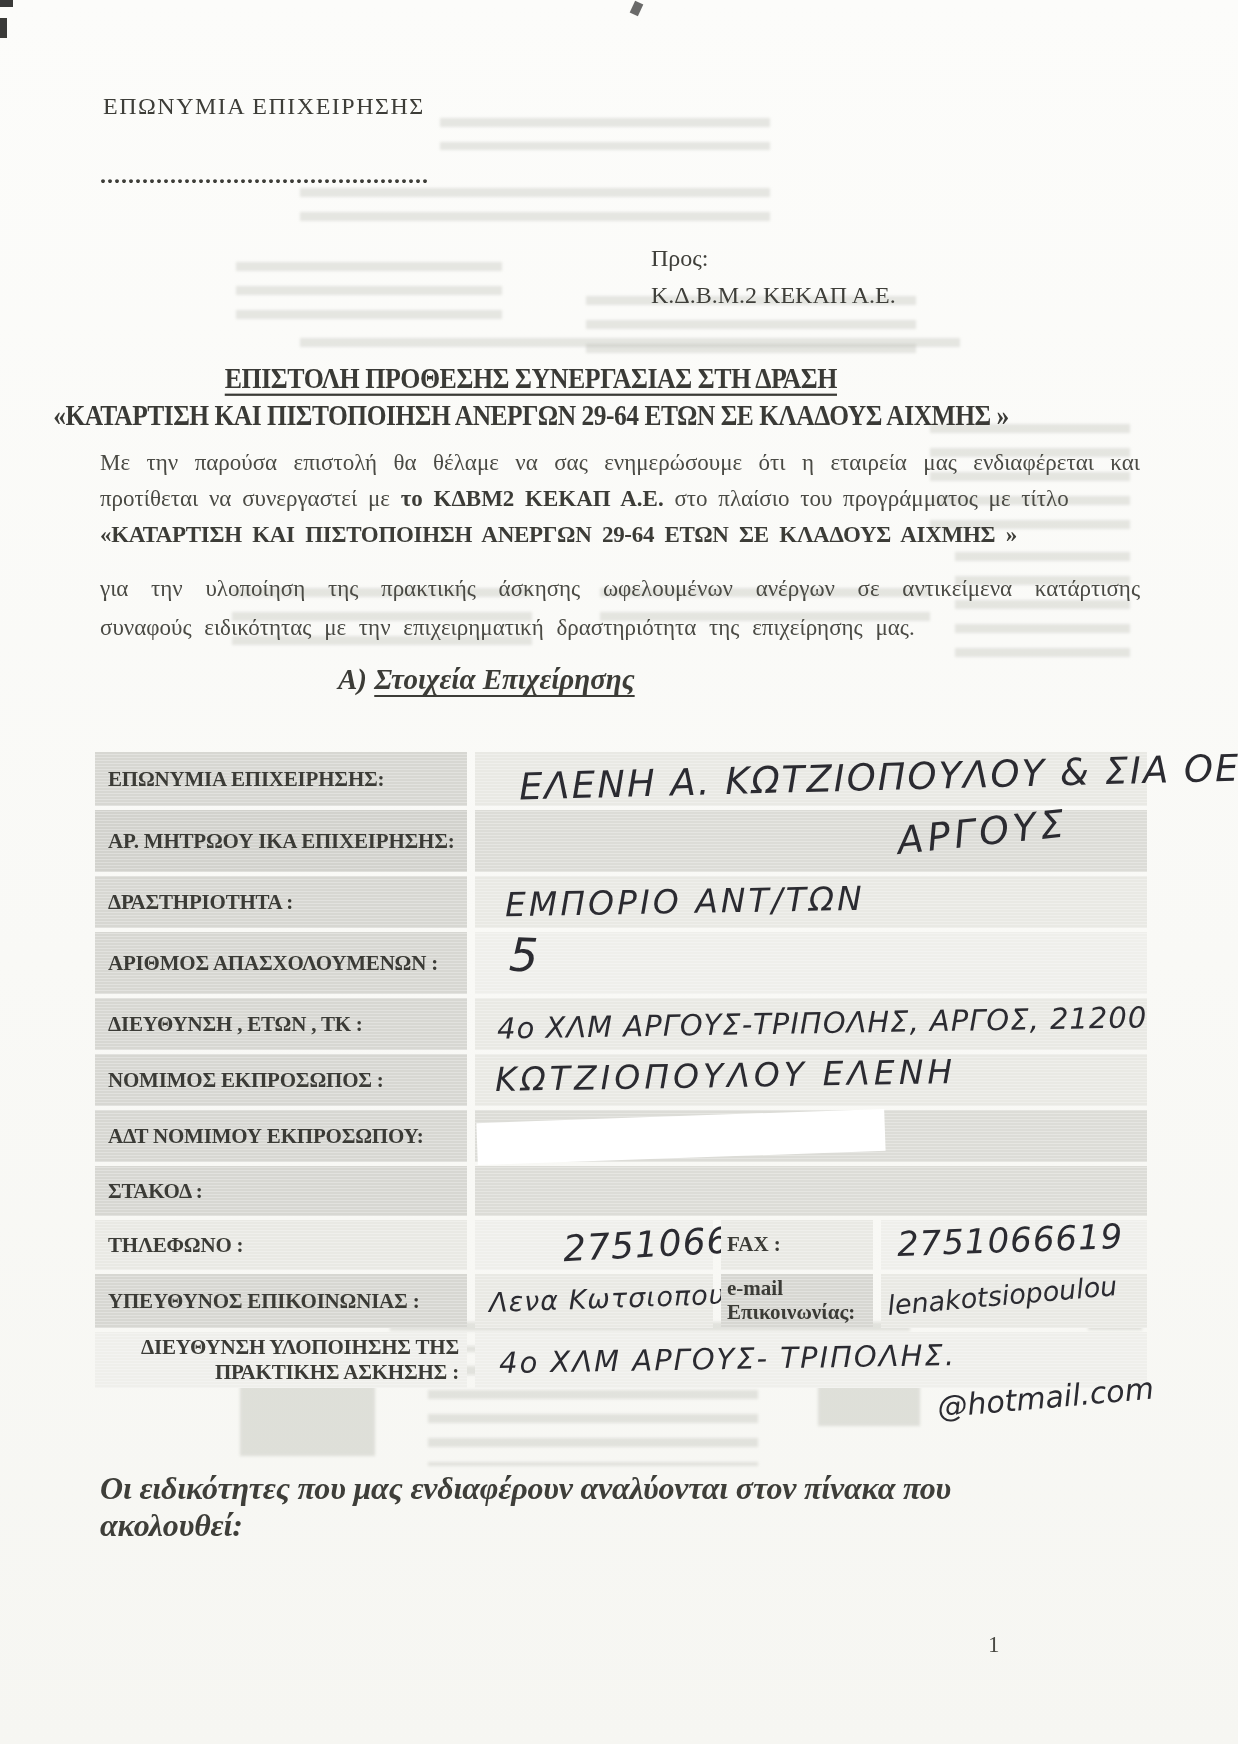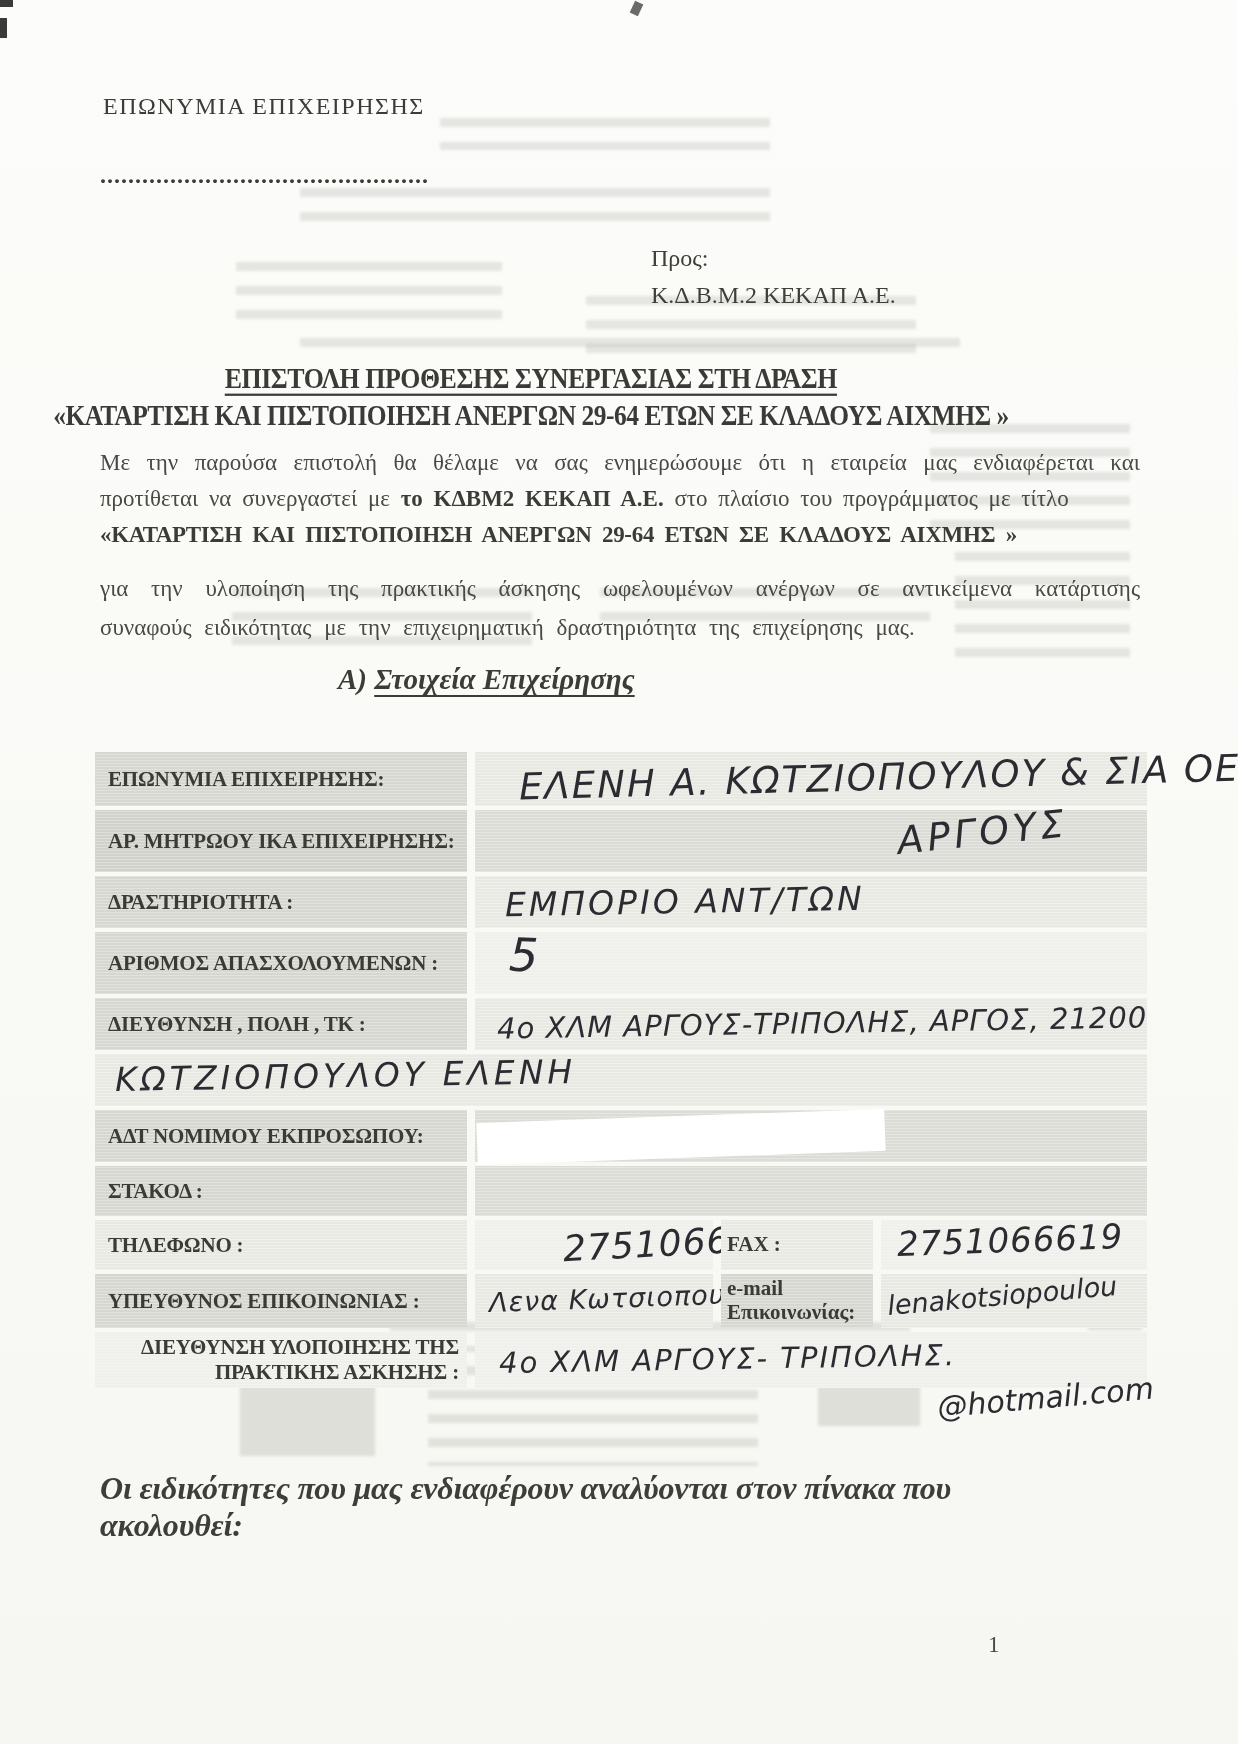--- a/index.html
+++ b/index.html
@@ -141,27 +141,28 @@
     </div>
 
     <div class="trow">
       <div class="cell cl h62">ΑΡΙΘΜΟΣ ΑΠΑΣΧΟΛΟΥΜΕΝΩΝ :</div>
       <div class="cell cv lighter h62">
         <span class="hw hw-count">5</span>
       </div>
     </div>
 
     <div class="trow">
-      <div class="cell cl h52">ΔΙΕΥΘΥΝΣΗ , ΠΟΛΗ , ΤΚ :</div>
+      <div class="cell cl h52">ΔΙΕΥΘΥΝΣΗ , ΕΤΩΝ , ΤΚ :</div>
       <div class="cell cv light h52">
         <span class="hw hw-address">4ο  ΧΛΜ  ΑΡΓΟΥΣ-ΤΡΙΠΟΛΗΣ,  ΑΡΓΟΣ,  21200</span>
       </div>
     </div>
 
     <div class="trow">
+      <div class="cell cl h52">ΝΟΜΙΜΟΣ  ΕΚΠΡΟΣΩΠΟΣ :</div>
       <div class="cell cv light h52">
         <span class="hw hw-rep">ΚΩΤΖΙΟΠΟΥΛΟΥ   ΕΛΕΝΗ</span>
       </div>
     </div>
 
     <div class="trow">
       <div class="cell cl h52">ΑΔΤ ΝΟΜΙΜΟΥ ΕΚΠΡΟΣΩΠΟΥ:</div>
       <div class="cell cv h52">
         <div class="scribble"></div>
         <div class="whiteout wo-adt"></div>

